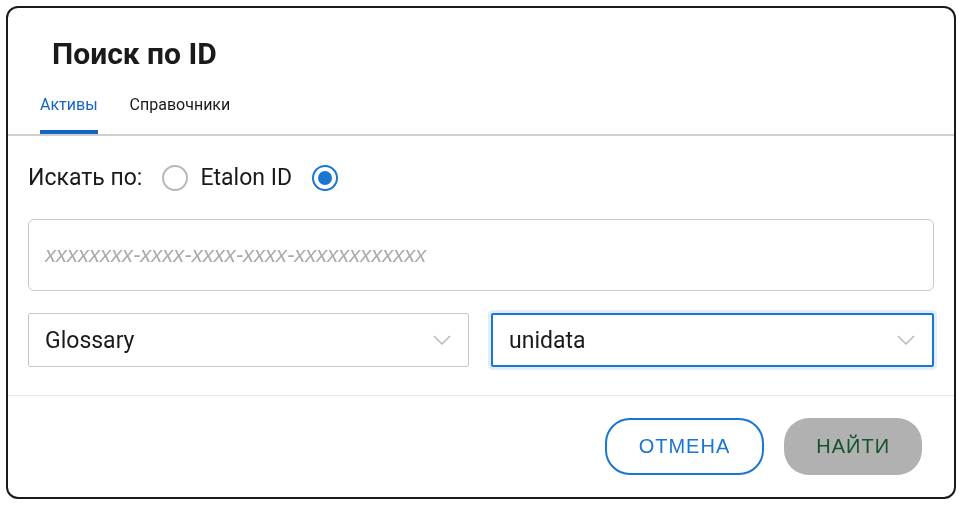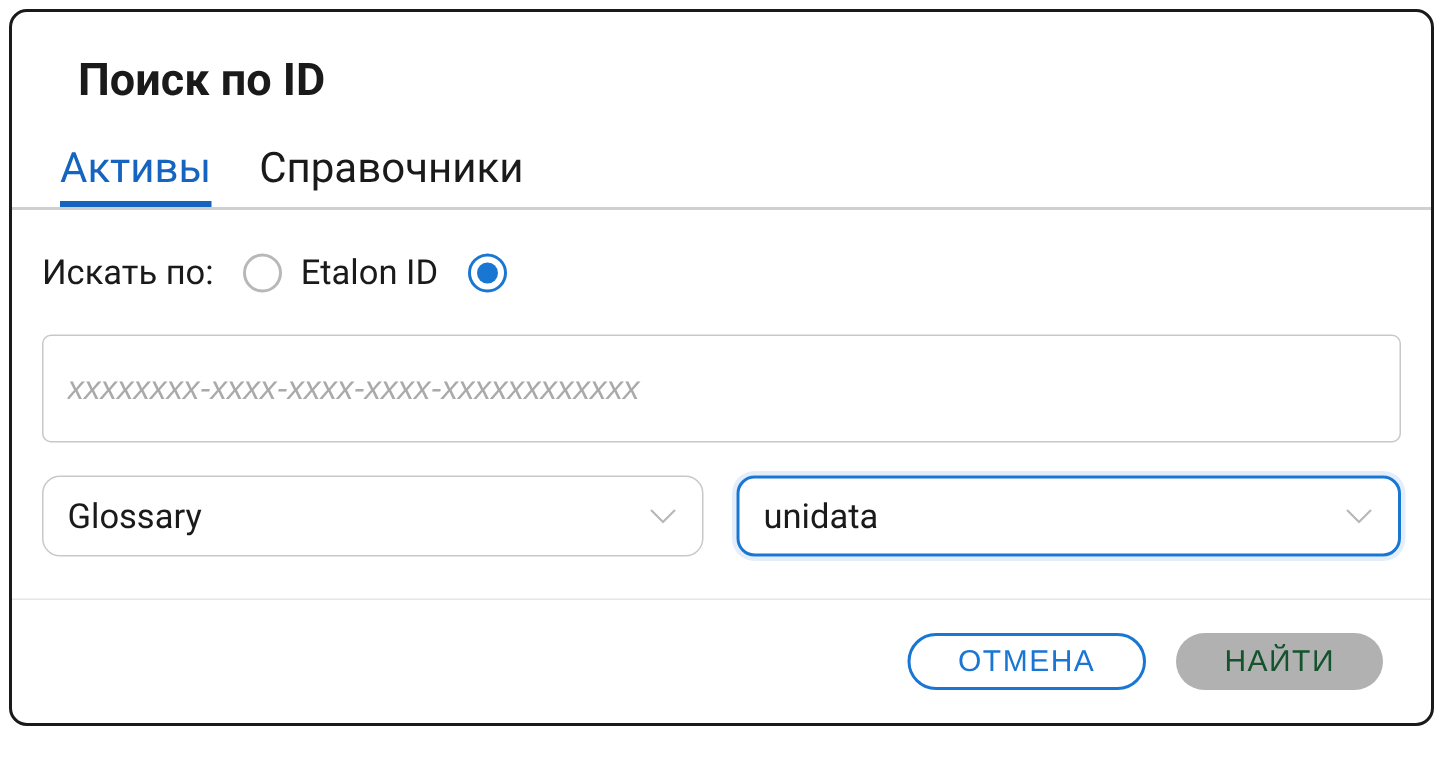--- a/index.html
+++ b/index.html
@@ -23,22 +23,22 @@
       font-weight: 700;
       color: #1a1a1a;
       margin-bottom: 24px;
       margin-left: 12px;
     }
     .tabs {
       display: flex;
       gap: 32px;
     }
     .tab {
-      font-size: 28px;
-      padding-bottom: 6px;
+      font-size: 16px;
+      padding-bottom: 16px;
       cursor: pointer;
       color: #1a1a1a;
       border-bottom: 4px solid transparent;
     }
     .tab.active {
       color: #1565c0;
       border-bottom-color: #1565c0;
     }
     .divider {
       height: 2px;
@@ -103,21 +103,21 @@
       font-style: italic;
     }
     .selects-row {
       display: flex;
       gap: 22px;
     }
     .select {
       flex: 1;
       height: 54px;
       border: 1px solid #c8c8c8;
-      border-radius: 12px;
+      border-radius: 2px;
       padding: 0 16px;
       display: flex;
       align-items: center;
       justify-content: space-between;
       cursor: pointer;
       font-size: 23px;
       color: #1a1a1a;
     }
     .select.focused {
       border: 2px solid #1976d2;
@@ -133,21 +133,21 @@
       display: block;
     }
     .footer {
       border-top: 1px solid #e6e6e6;
       padding: 22px 32px;
       display: flex;
       justify-content: flex-end;
       gap: 20px;
     }
     .btn {
-      height: 38px;
+      height: 57px;
       padding: 0 32px;
       border-radius: 25px;
       font-size: 20px;
       font-weight: 500;
       letter-spacing: 1px;
       cursor: pointer;
       display: flex;
       align-items: center;
     }
     .btn-cancel {

